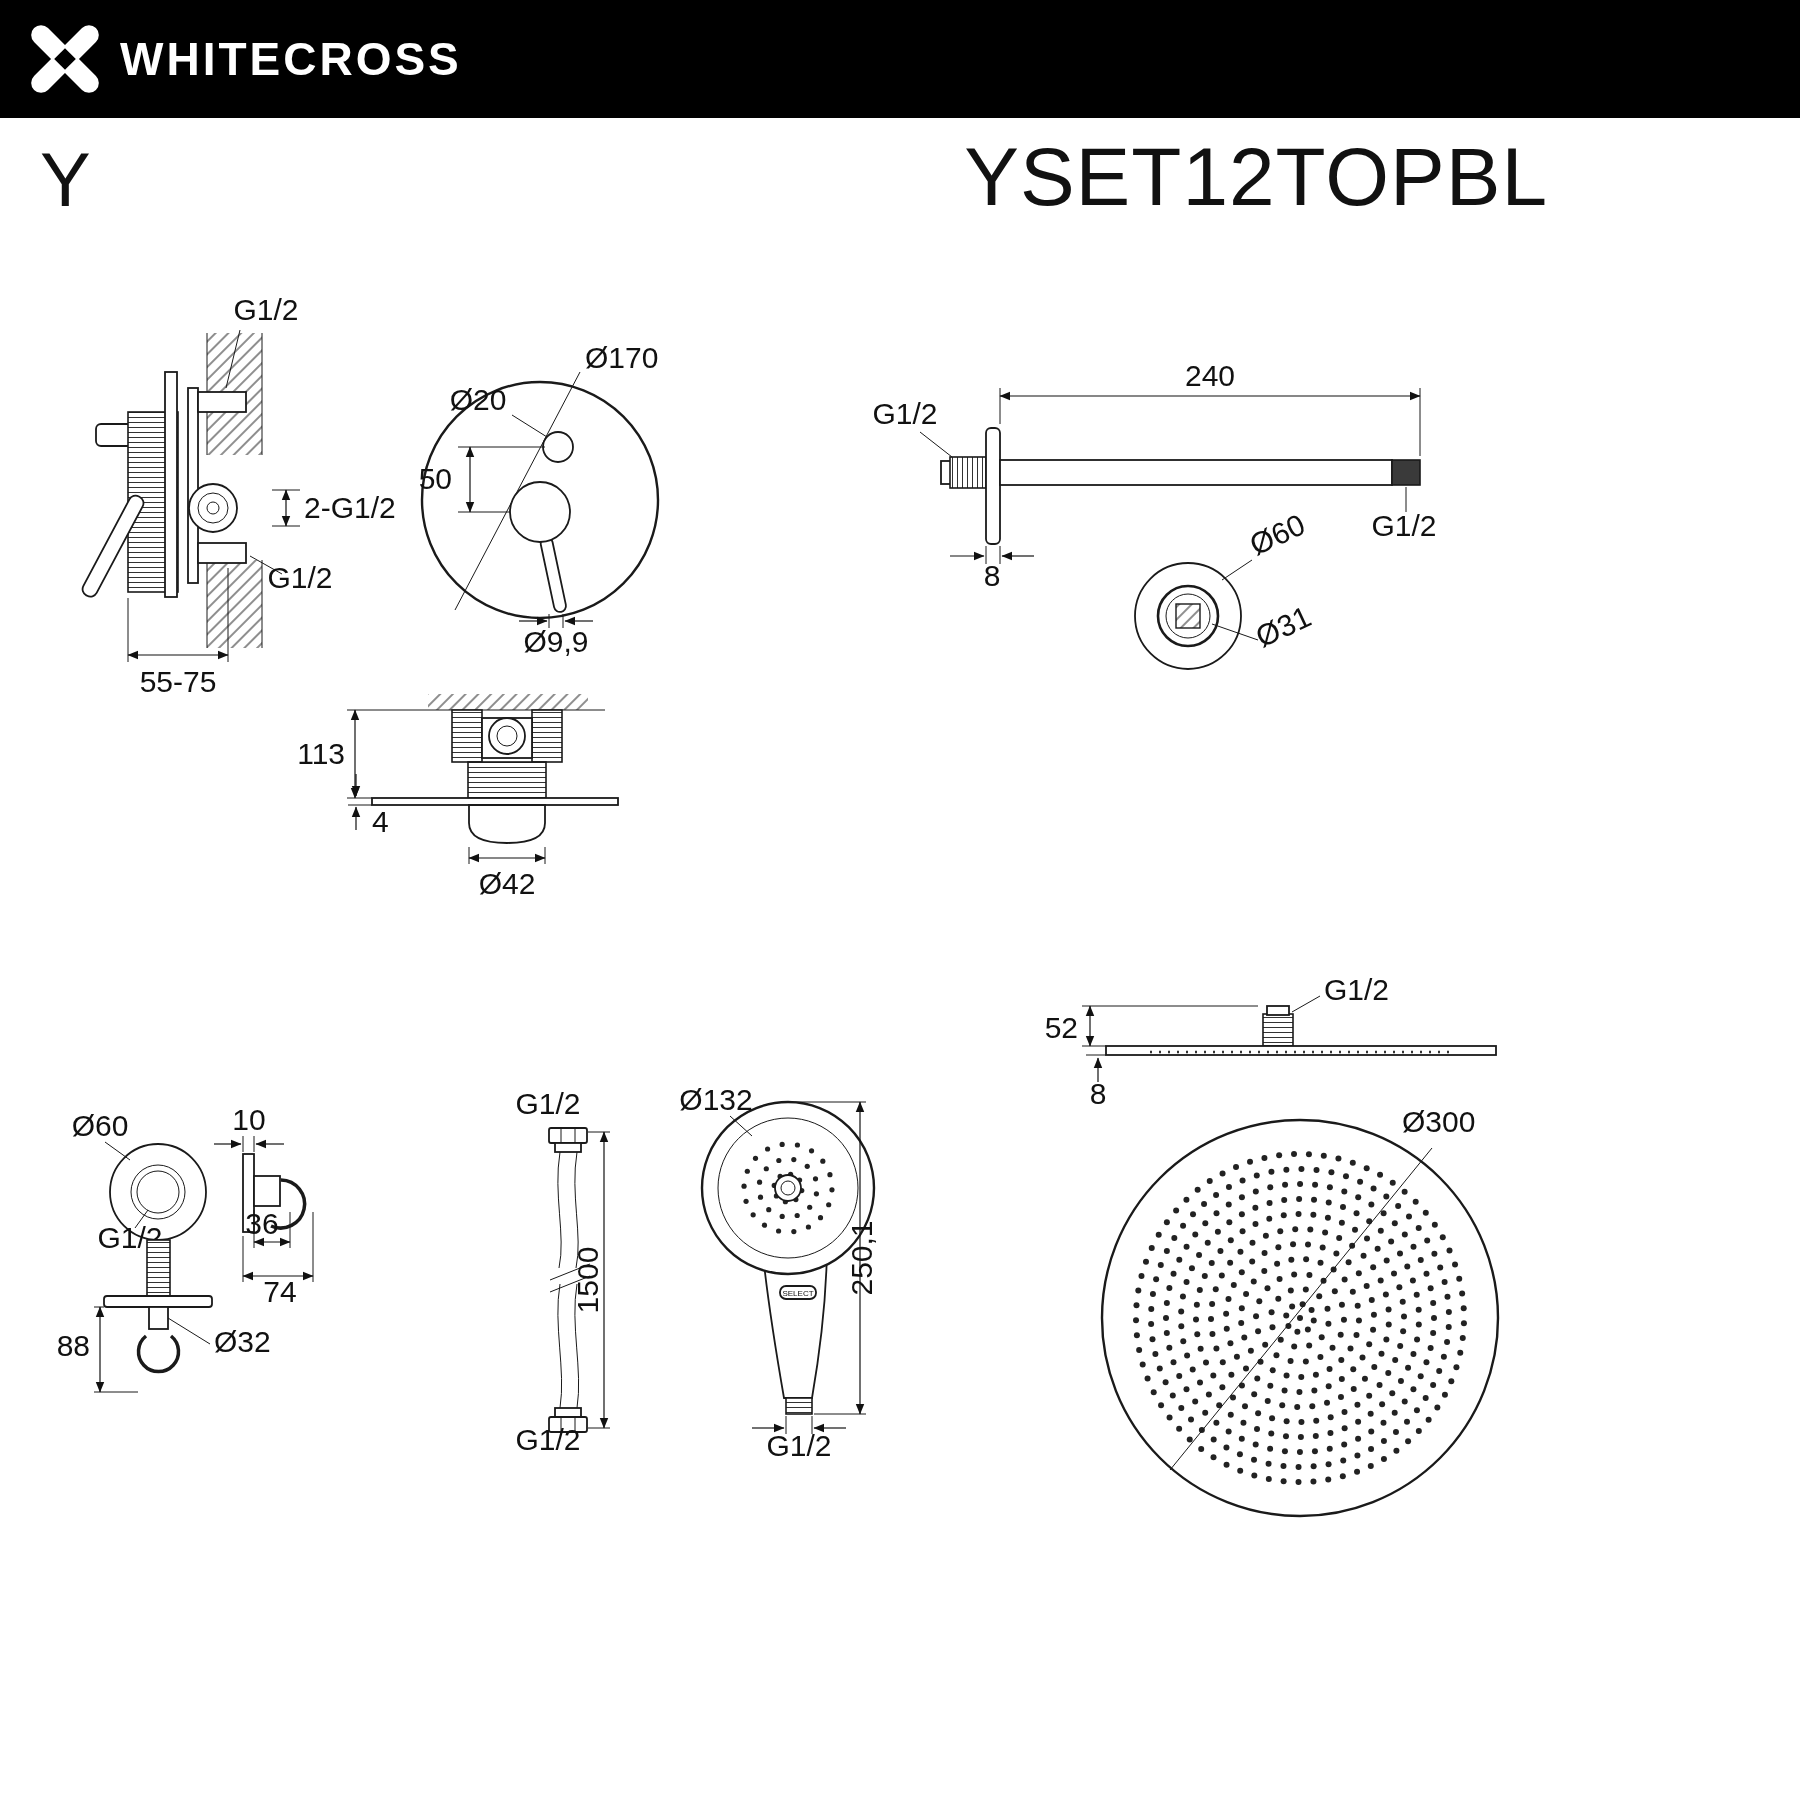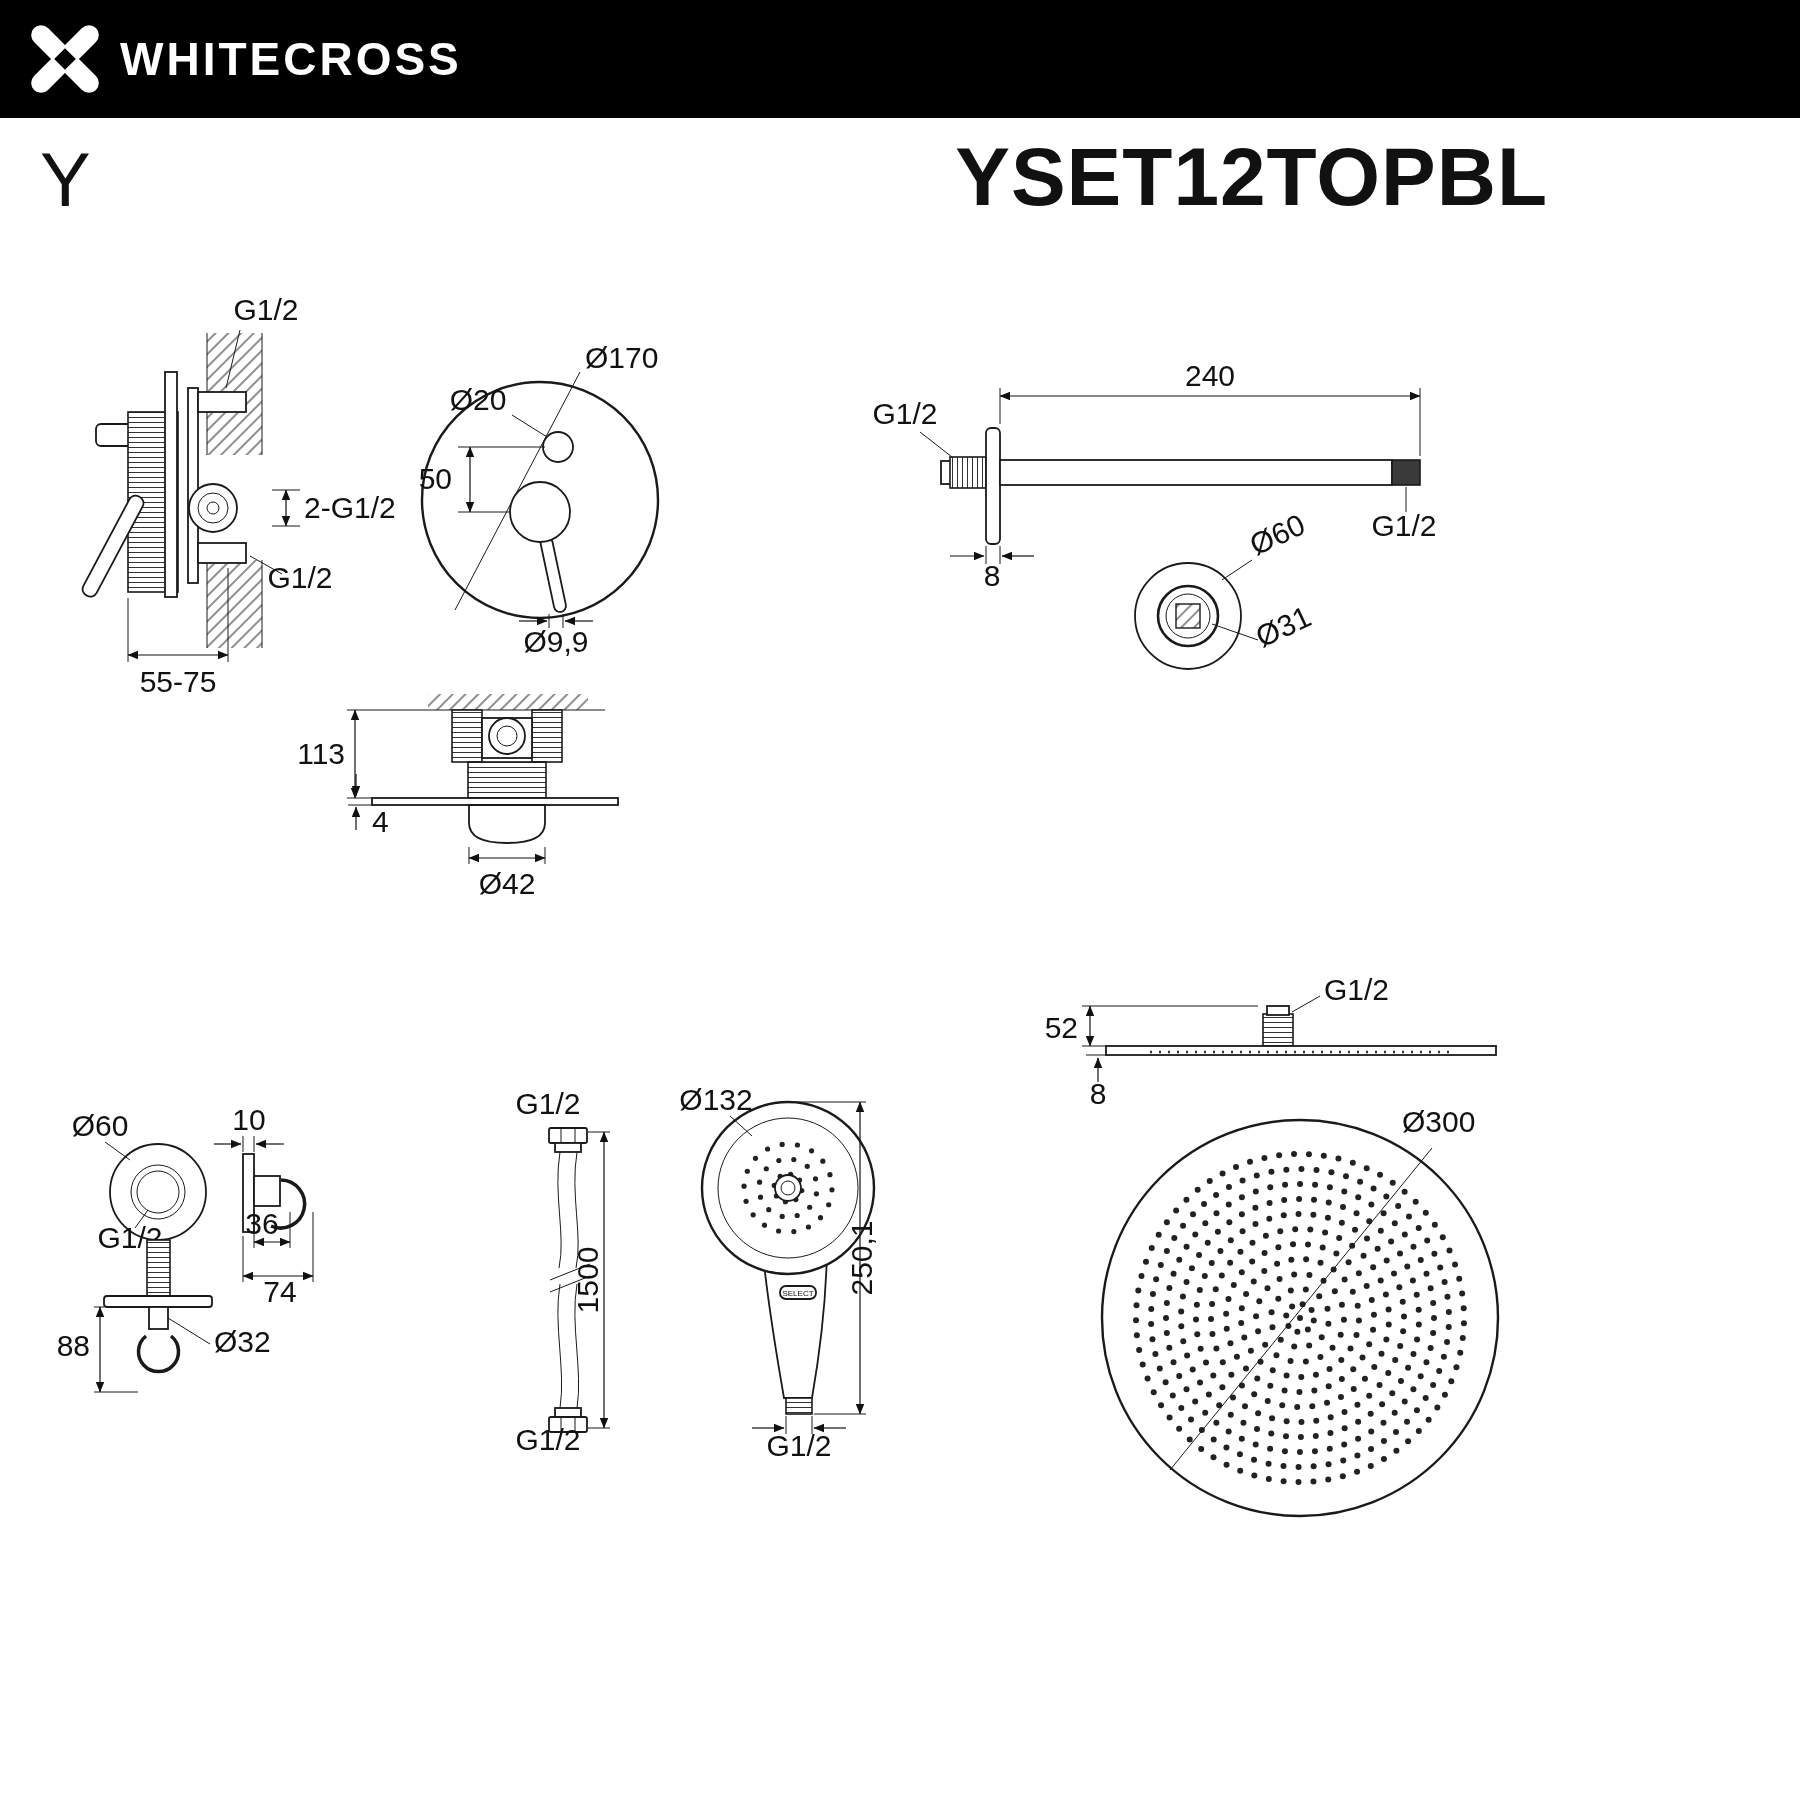--- a/index.html
+++ b/index.html
@@ -3,21 +3,21 @@
 <meta charset="utf-8">
 <style>
   html,body{margin:0;padding:0;background:#fff;}
   .page{position:relative;width:1800px;height:1636px;background:#fff;overflow:hidden;
         font-family:"Liberation Sans",sans-serif;color:#111;}
   .topbar{position:absolute;left:0;top:0;width:1800px;height:118px;background:#000;
           display:flex;align-items:center;padding-left:30px;box-sizing:border-box;z-index:3;}
   .logo{width:70px;height:70px;flex:0 0 auto;}
   .brand{color:#fff;font-size:46px;font-weight:700;letter-spacing:3px;margin-left:20px;}
   .series{position:absolute;left:40px;top:136px;font-size:76px;font-weight:400;z-index:2;}
-  .model{position:absolute;right:252px;top:130px;font-size:82px;font-weight:700;letter-spacing:1px;z-index:2;}
+  .model{position:absolute;right:252px;top:130px;font-size:82px;font-weight:400;letter-spacing:1px;z-index:2;}
   .sheet{position:absolute;left:0;top:0;width:1800px;height:1800px;z-index:1;}
   
   .p{fill:#fff;stroke:#1a1a1a;stroke-width:1.8;}
   .p2{fill:#fff;stroke:#1a1a1a;stroke-width:2.4;}
   .t{fill:none;stroke:#1a1a1a;stroke-width:1;}
   .dm{fill:none;stroke:#111;stroke-width:1.2;}
   .thf{fill:url(#thH);stroke:#1a1a1a;stroke-width:1.6;}
   .tvf{fill:url(#thV);stroke:#1a1a1a;stroke-width:1.6;}
   .hf{fill:url(#hatch);stroke:none;}
   .hook{fill:none;stroke:#1a1a1a;stroke-width:3.5;}

